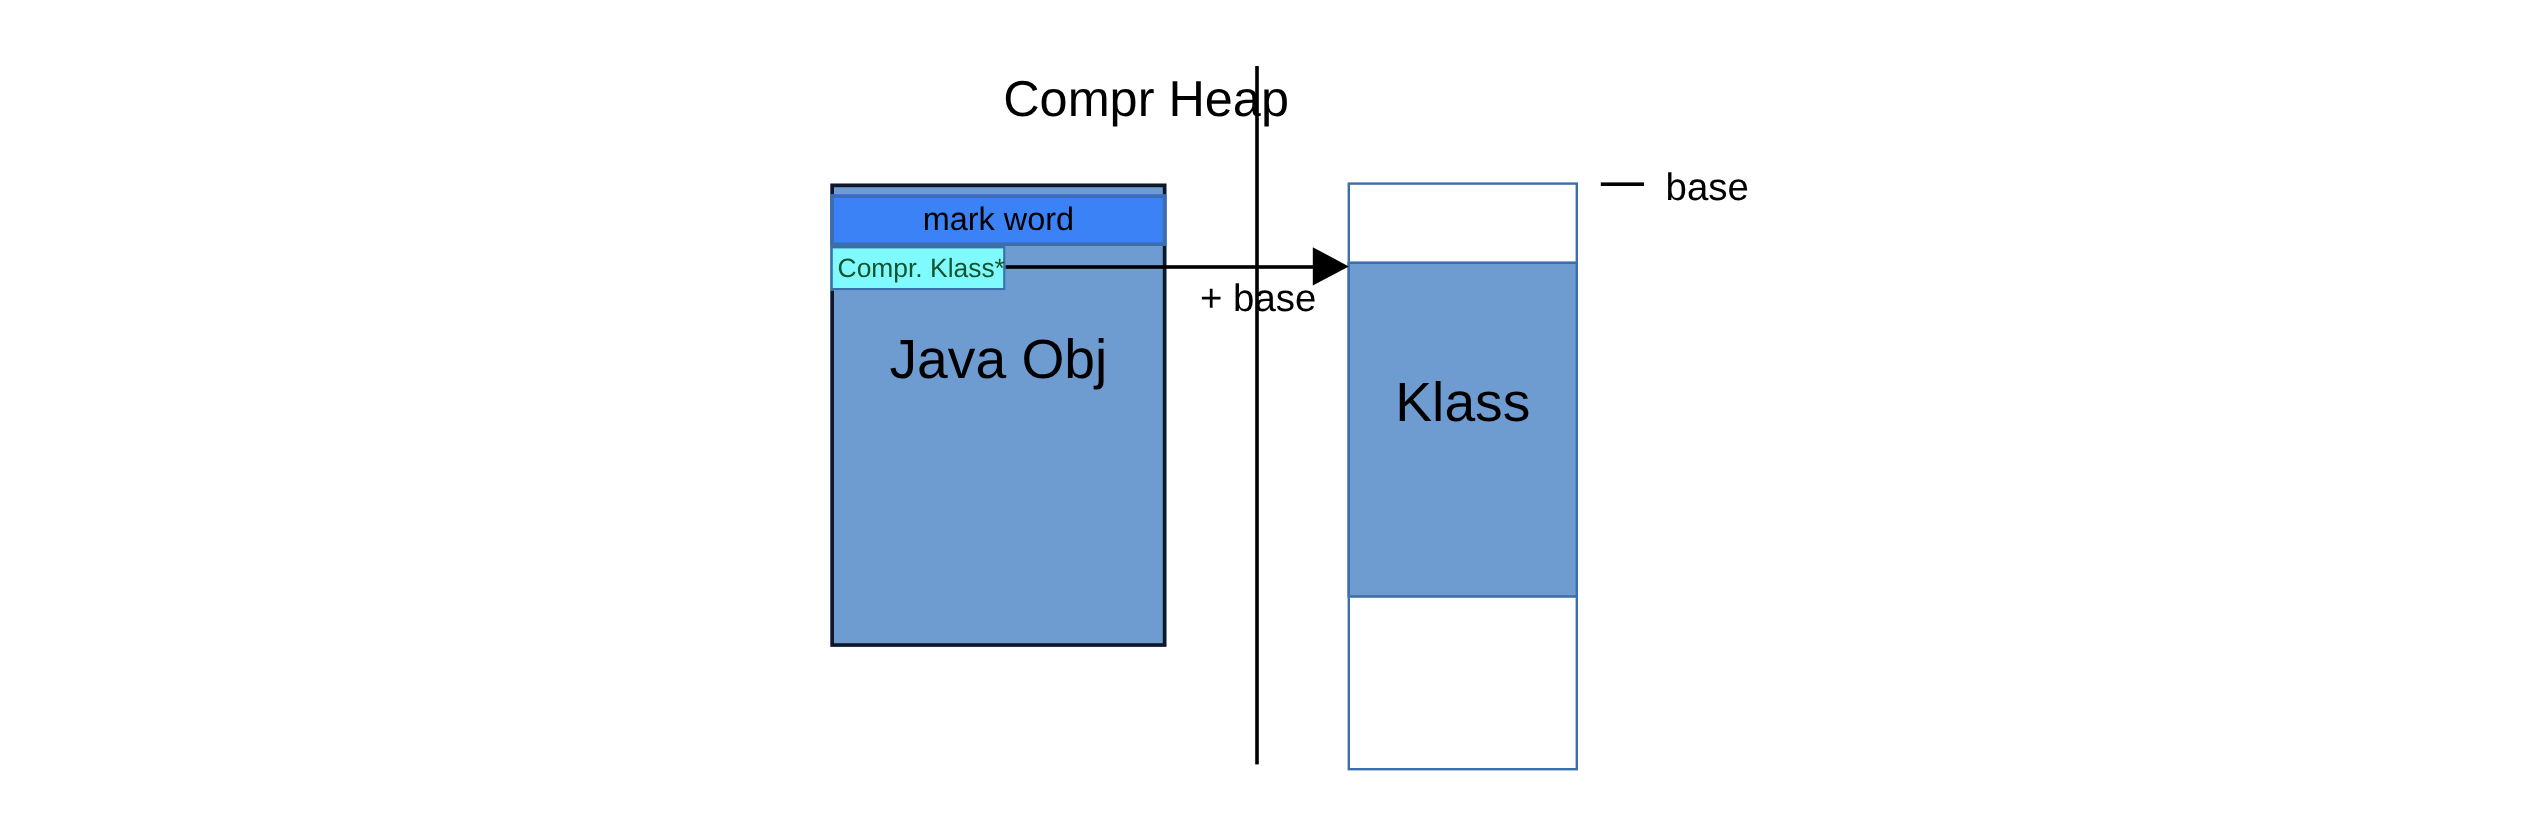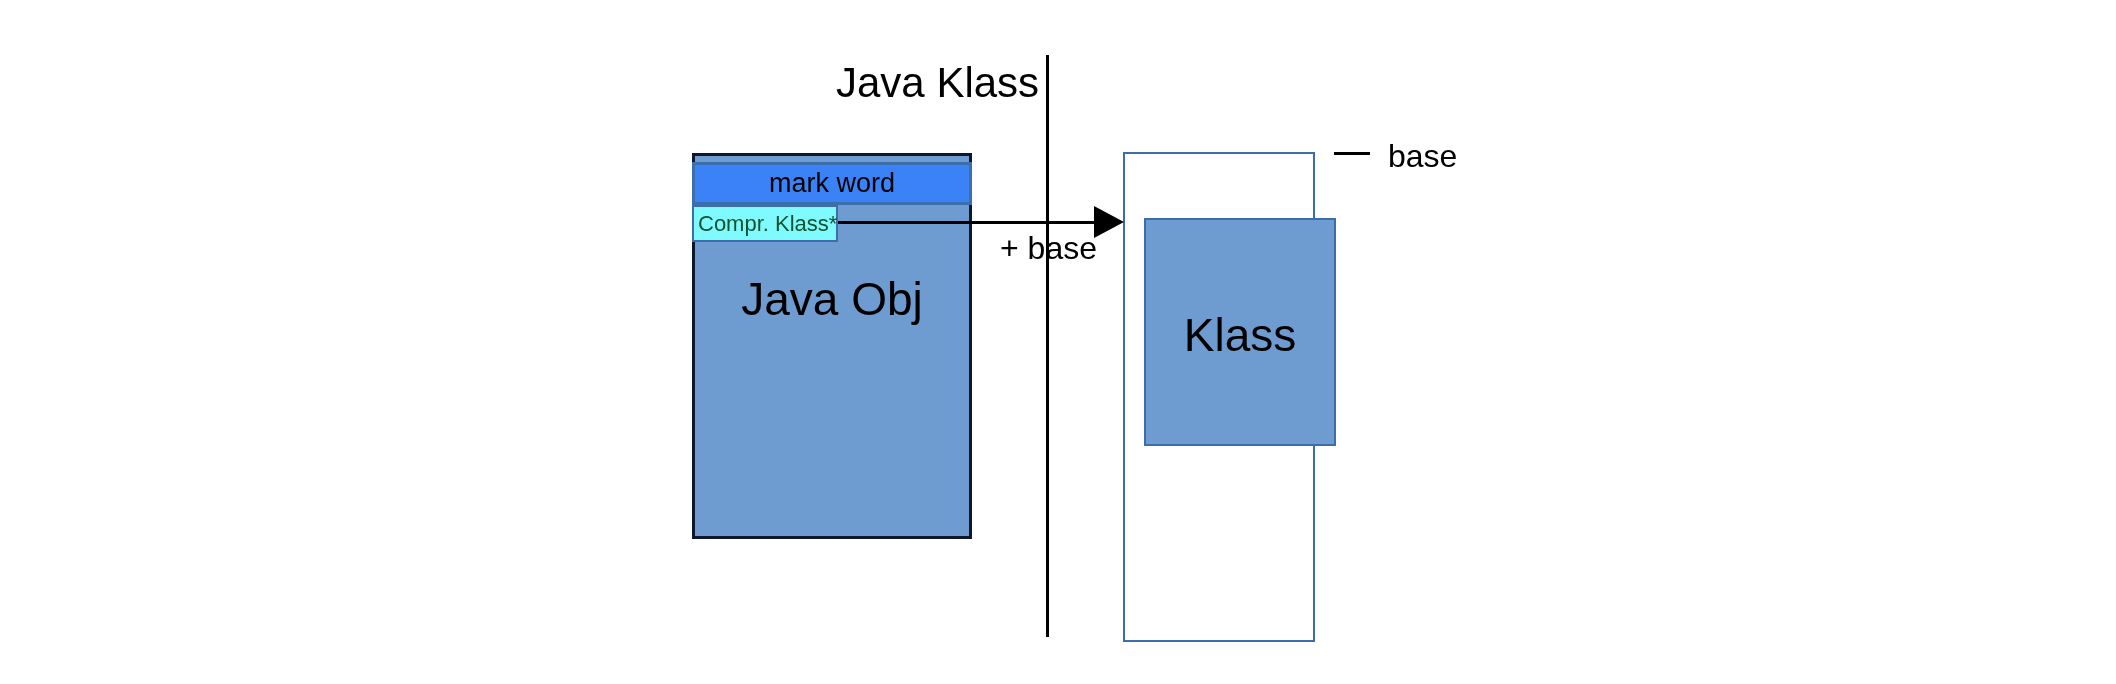--- a/index.html
+++ b/index.html
@@ -117,25 +117,24 @@
     height: 490px;
     box-sizing: border-box;
     border: 2px solid #3C6EAC;
     background: #ffffff;
   }
   #klass-cell {
     position: absolute;
     left: 1123px;
     top: 218px;
     width: 192px;
-    height: 228px;
+    height: 280px;
     box-sizing: border-box;
     border: 2px solid #3C6EAC;
     background: #6E9BD0;
-    margin-left: 21px;
   }
   #klass-label {
     position: absolute;
     left: 0;
     top: 92px;
     width: 100%;
     text-align: center;
     font-size: 46px;
     line-height: 1;
     color: #000000;
@@ -188,21 +187,21 @@
     line-height: 1;
     color: #000000;
     white-space: nowrap;
   }
 </style>
 </head>
 <body>
 
 <div id="canvas">
 
-  <div class="region-label" id="label-java-heap">Java Klass</div>
+  <div class="region-label" id="label-java-heap">Compr Heap</div>
 
 
   <div id="divider"></div>
 
   <div id="java-obj-box">
     <div id="java-obj-label">Java Obj</div>
   </div>
 
   <div id="mark-word-cell">
     <span id="mark-word-label">mark word</span>

